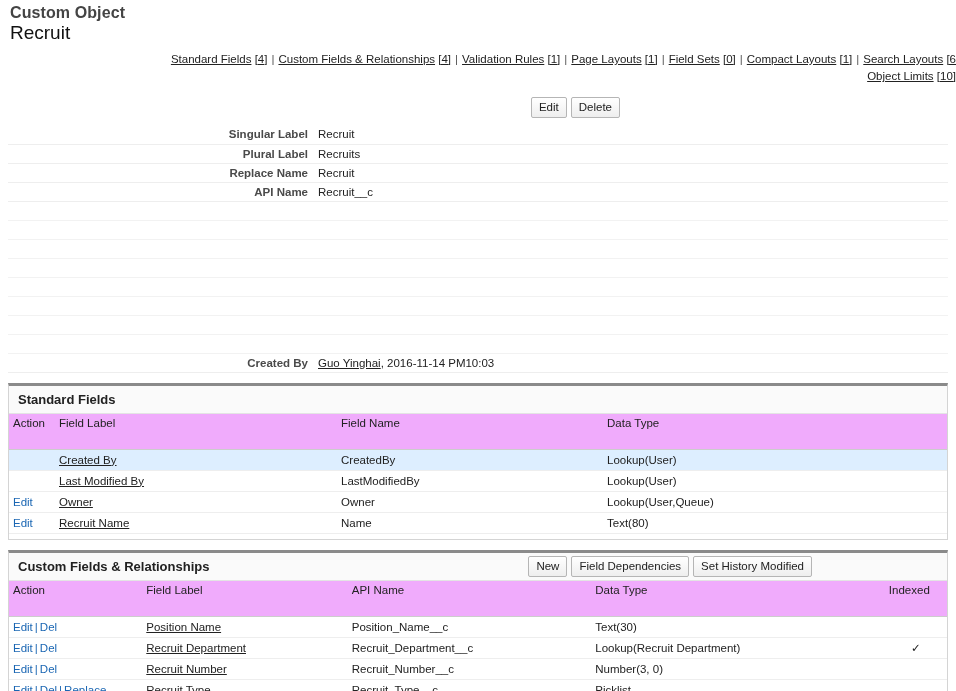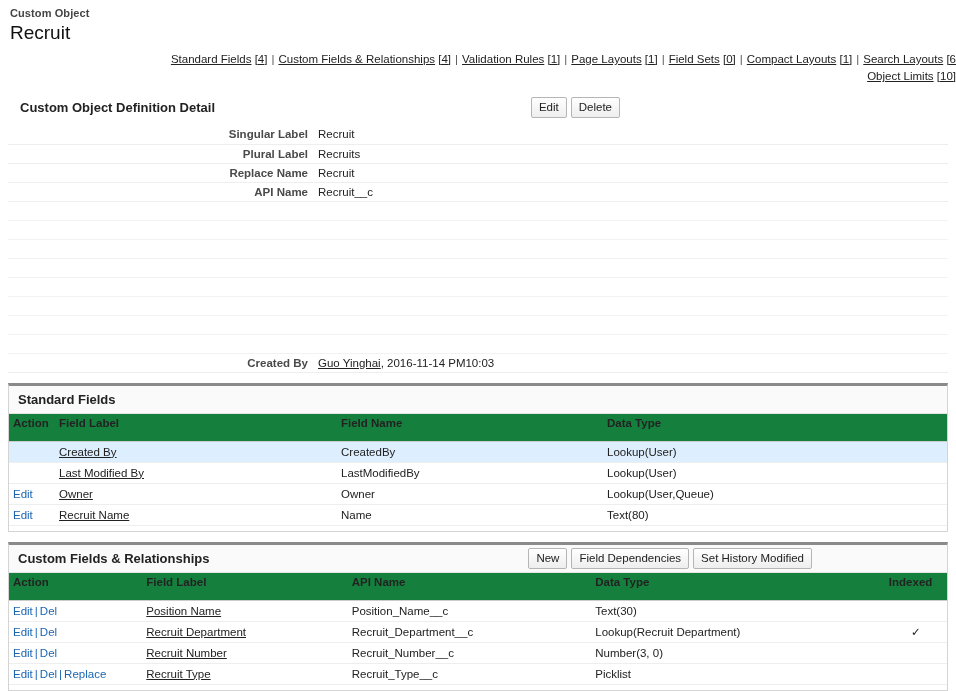--- a/index.html
+++ b/index.html
@@ -10,21 +10,21 @@
     font-family: "Liberation Sans", sans-serif;
     font-size: 12px;
     color: #222222;
     overflow: hidden;
   }
   .page { position: relative; width: 956px; height: 691px; overflow: hidden; }
 
   
   .pg-header { padding: 6px 0 0 10px; }
   .pg-eyebrow {
-    font-size: 11px; font-weight: bold; color: #444444;
+    font-size: 16px; font-weight: bold; color: #444444;
     line-height: 14px; letter-spacing: .1px;
   }
   .pg-title {
     font-size: 19px; font-weight: normal; color: #111111;
     line-height: 24px; margin-top: 1px;
   }
 
   
   .quicklinks {
     margin-top: 6px;
@@ -113,25 +113,25 @@
     line-height: 28px;
   }
   .panel-btns {
     position: absolute; top: 3px; right: 135px;
   }
 
   .ltable { width: 100%; border-collapse: collapse; table-layout: fixed; }
   .ltable th {
     text-align: left;
     font-size: 11.5px;
-    font-weight: bold;
-    color: #222222;
-    background: #15803d;
+    font-weight: normal;
+    color: #222222;
+    background: #f0abfc;
     border-bottom: 1px solid #cccccc;
-    padding: 3px 4px 12px 4px;
+    padding: 3px 4px 20px 4px;
     height: 20px;
   }
   .ltable td {
     font-size: 11.5px;
     color: #222222;
     border-bottom: 1px solid #eeeeee;
     padding: 3px 4px 3px 4px;
     height: 21px;
     vertical-align: middle;
   }
@@ -166,21 +166,20 @@
     <div class="pg-title">Recruit</div>
   </div>
 
   <div class="quicklinks">
     <span class="ql-line" id="ql-line-1"><a class="qlink" href="#"><span>Standard Fields</span></a> <span class="qcount">[4]</span><span class="qsep">|</span><a class="qlink" href="#"><span>Custom Fields &amp; Relationships</span></a> <span class="qcount">[4]</span><span class="qsep">|</span><a class="qlink" href="#"><span>Validation Rules</span></a> <span class="qcount">[1]</span><span class="qsep">|</span><a class="qlink" href="#"><span>Page Layouts</span></a> <span class="qcount">[1]</span><span class="qsep">|</span><a class="qlink" href="#"><span>Field Sets</span></a> <span class="qcount">[0]</span><span class="qsep">|</span><a class="qlink" href="#"><span>Compact Layouts</span></a> <span class="qcount">[1]</span><span class="qsep">|</span><a class="qlink" href="#"><span>Search Layouts</span></a> <span class="qcount">[6</span></span>
     <span class="ql-line" id="ql-line-2"><a class="qlink" href="#"><span>Object Limits</span></a> <span class="qcount">[10]</span></span>
   </div>
 
   <div class="detail-wrap">
     <div class="detail-head">
-      <span class="detail-head-title">Custom Object Definition Detail</span>
       <span class="detail-btns" id="detail-buttons"><button class="btn">Edit</button><button class="btn">Delete</button></span>
     </div>
     <table class="dtable">
       <tbody id="detail-body">
           <tr>
             <td class="dlabel">Singular Label</td>
             <td class="dvalue">Recruit</td>
           </tr>
           <tr>
             <td class="dlabel">Plural Label</td>

